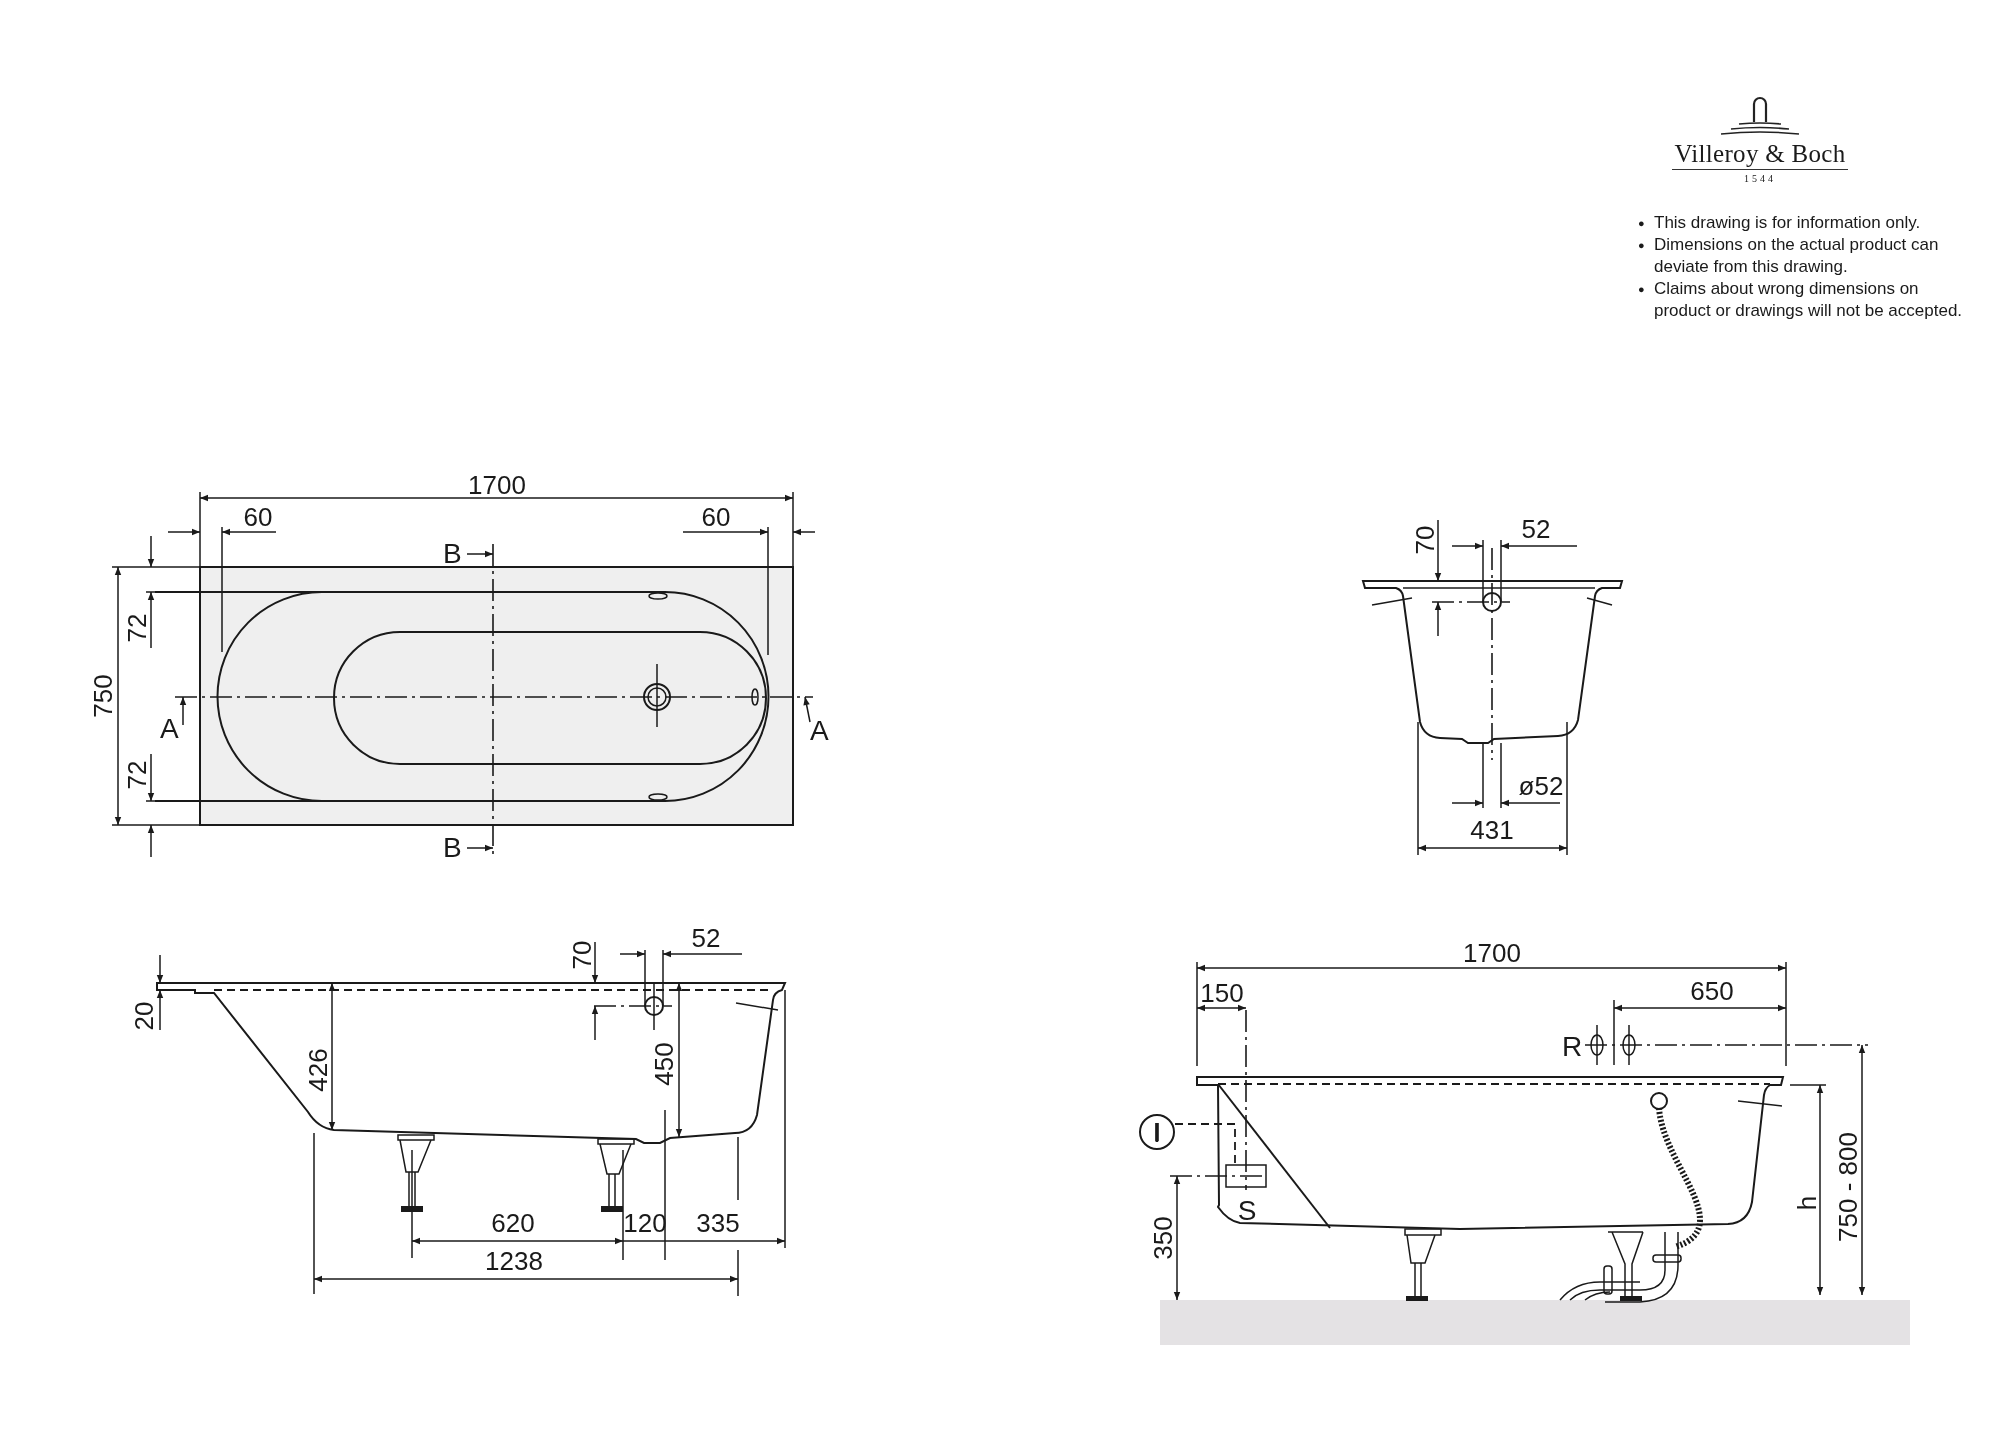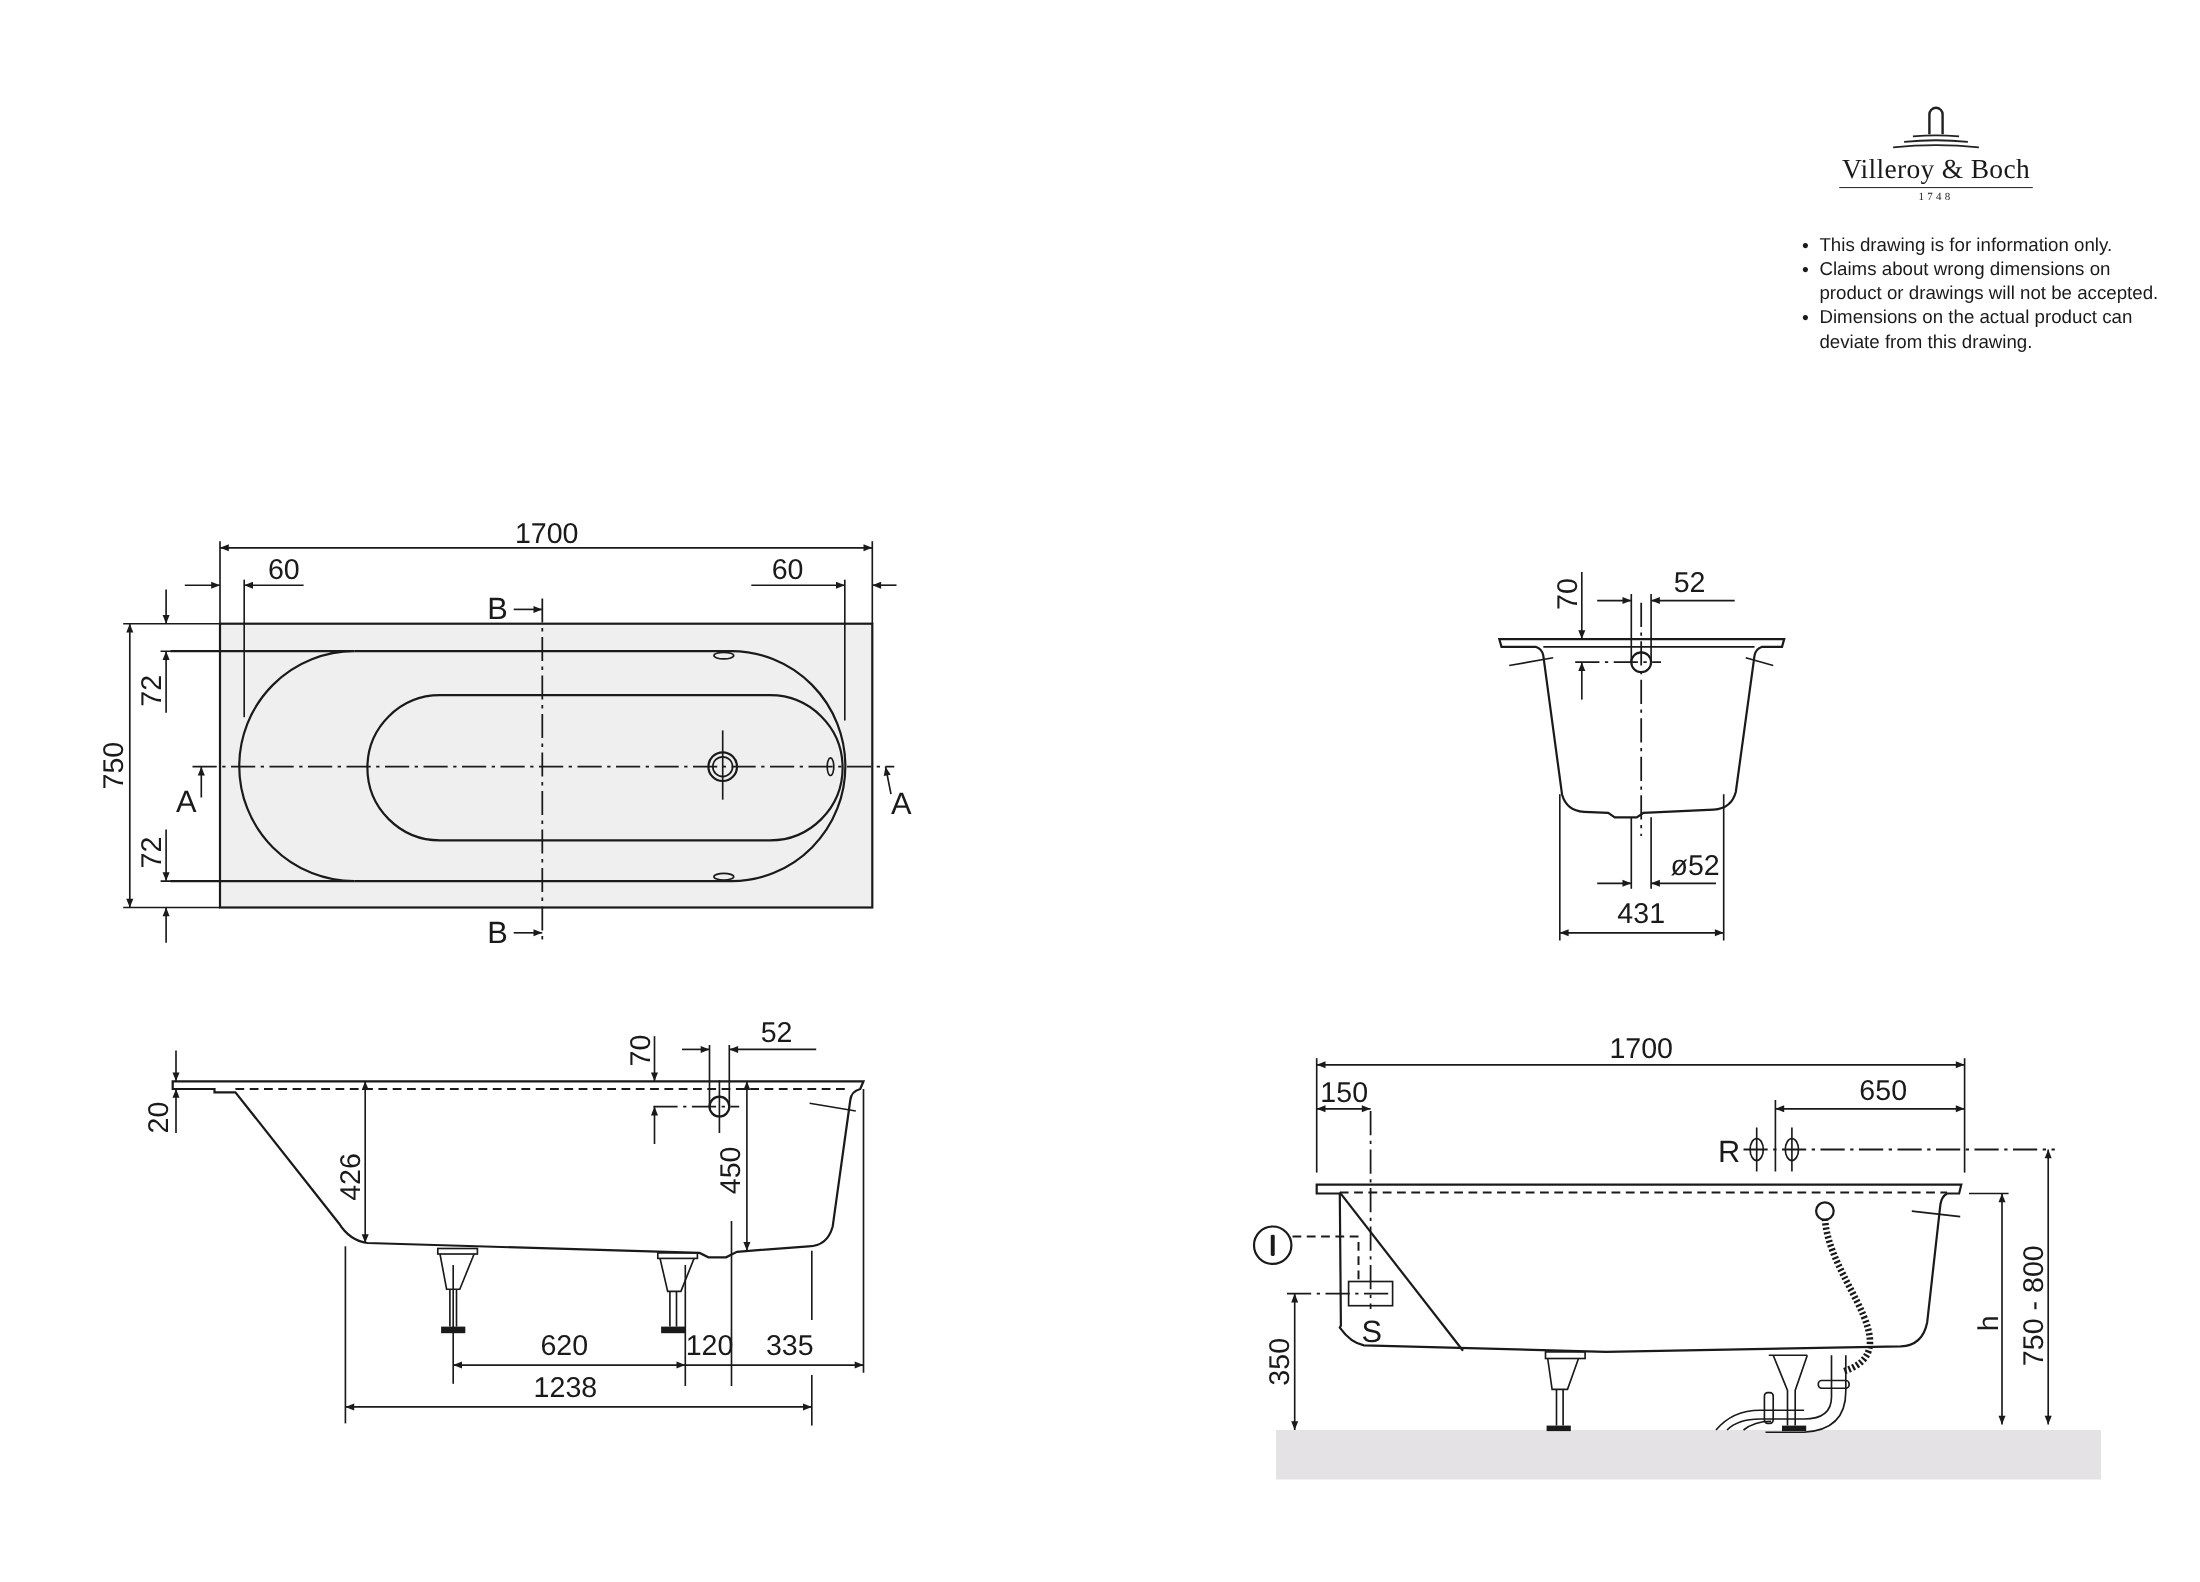--- a/index.html
+++ b/index.html
@@ -27,27 +27,27 @@
 <body>
 
 <div class="brand">
   <svg width="130" height="44" viewBox="0 0 130 44">
     <path d="M59 30 V12 a6 6 0 0 1 12 0 V30" stroke="#222" stroke-width="2.2" fill="none"></path>
     <path d="M44 32 Q65 30 86 32" stroke="#222" stroke-width="1.6" fill="none"></path>
     <path d="M36 37 Q65 34 94 37" stroke="#222" stroke-width="1.6" fill="none"></path>
     <path d="M26 42 Q65 38 104 42" stroke="#222" stroke-width="1.6" fill="none"></path>
   </svg>
   <div><span class="brand-name">Villeroy &amp; Boch</span></div>
-  <div class="brand-year">1748</div>
+  <div class="brand-year">1544</div>
 </div>
 
 <ul class="notes">
   <li>This drawing is for information only.</li>
+  <li>Dimensions on the actual product can deviate from this drawing.</li>
   <li>Claims about wrong dimensions on product or drawings will not be accepted.</li>
-  <li>Dimensions on the actual product can deviate from this drawing.</li>
 </ul>
 
 <svg id="drawing" viewBox="0 0 2000 1438" xmlns="http://www.w3.org/2000/svg">
   <defs>
     <marker id="arr" viewBox="0 0 10 10" refX="10" refY="5" markerWidth="14" markerHeight="8" orient="auto-start-reverse" markerUnits="userSpaceOnUse">
       <path d="M0 1 L10 5 L0 9 z" fill="#1a1a1a"></path>
     </marker>
   </defs>
 
   <g>

